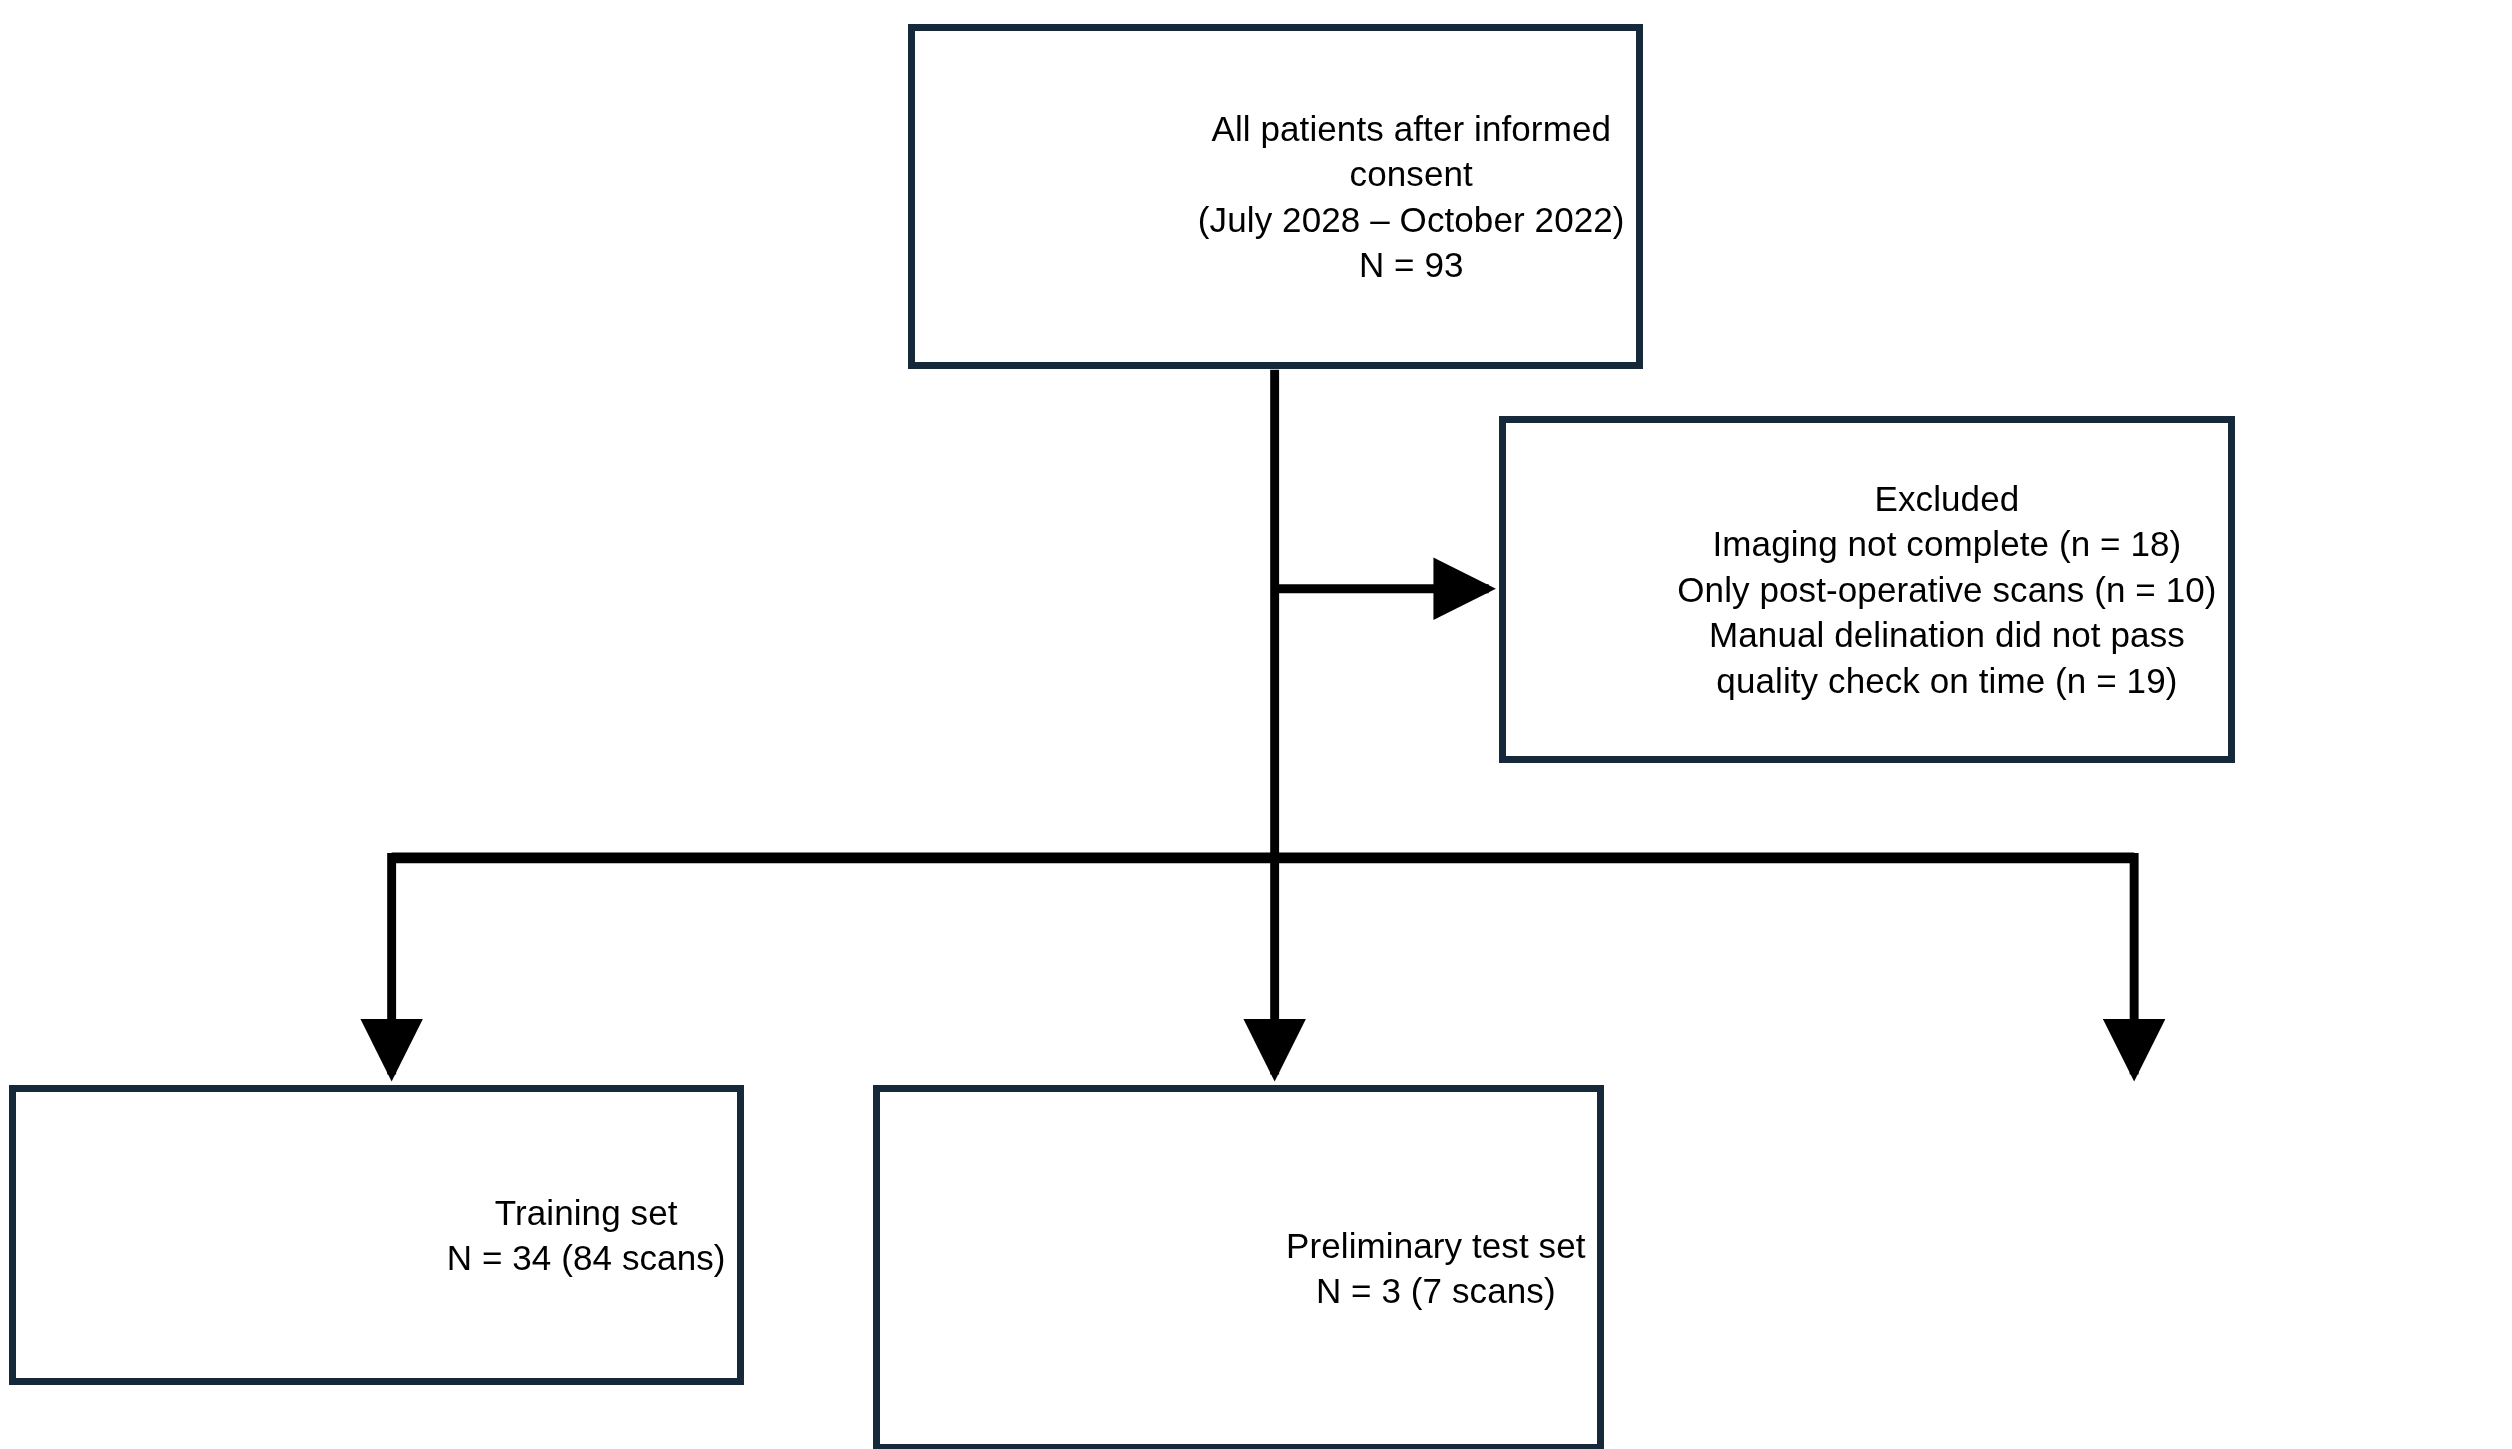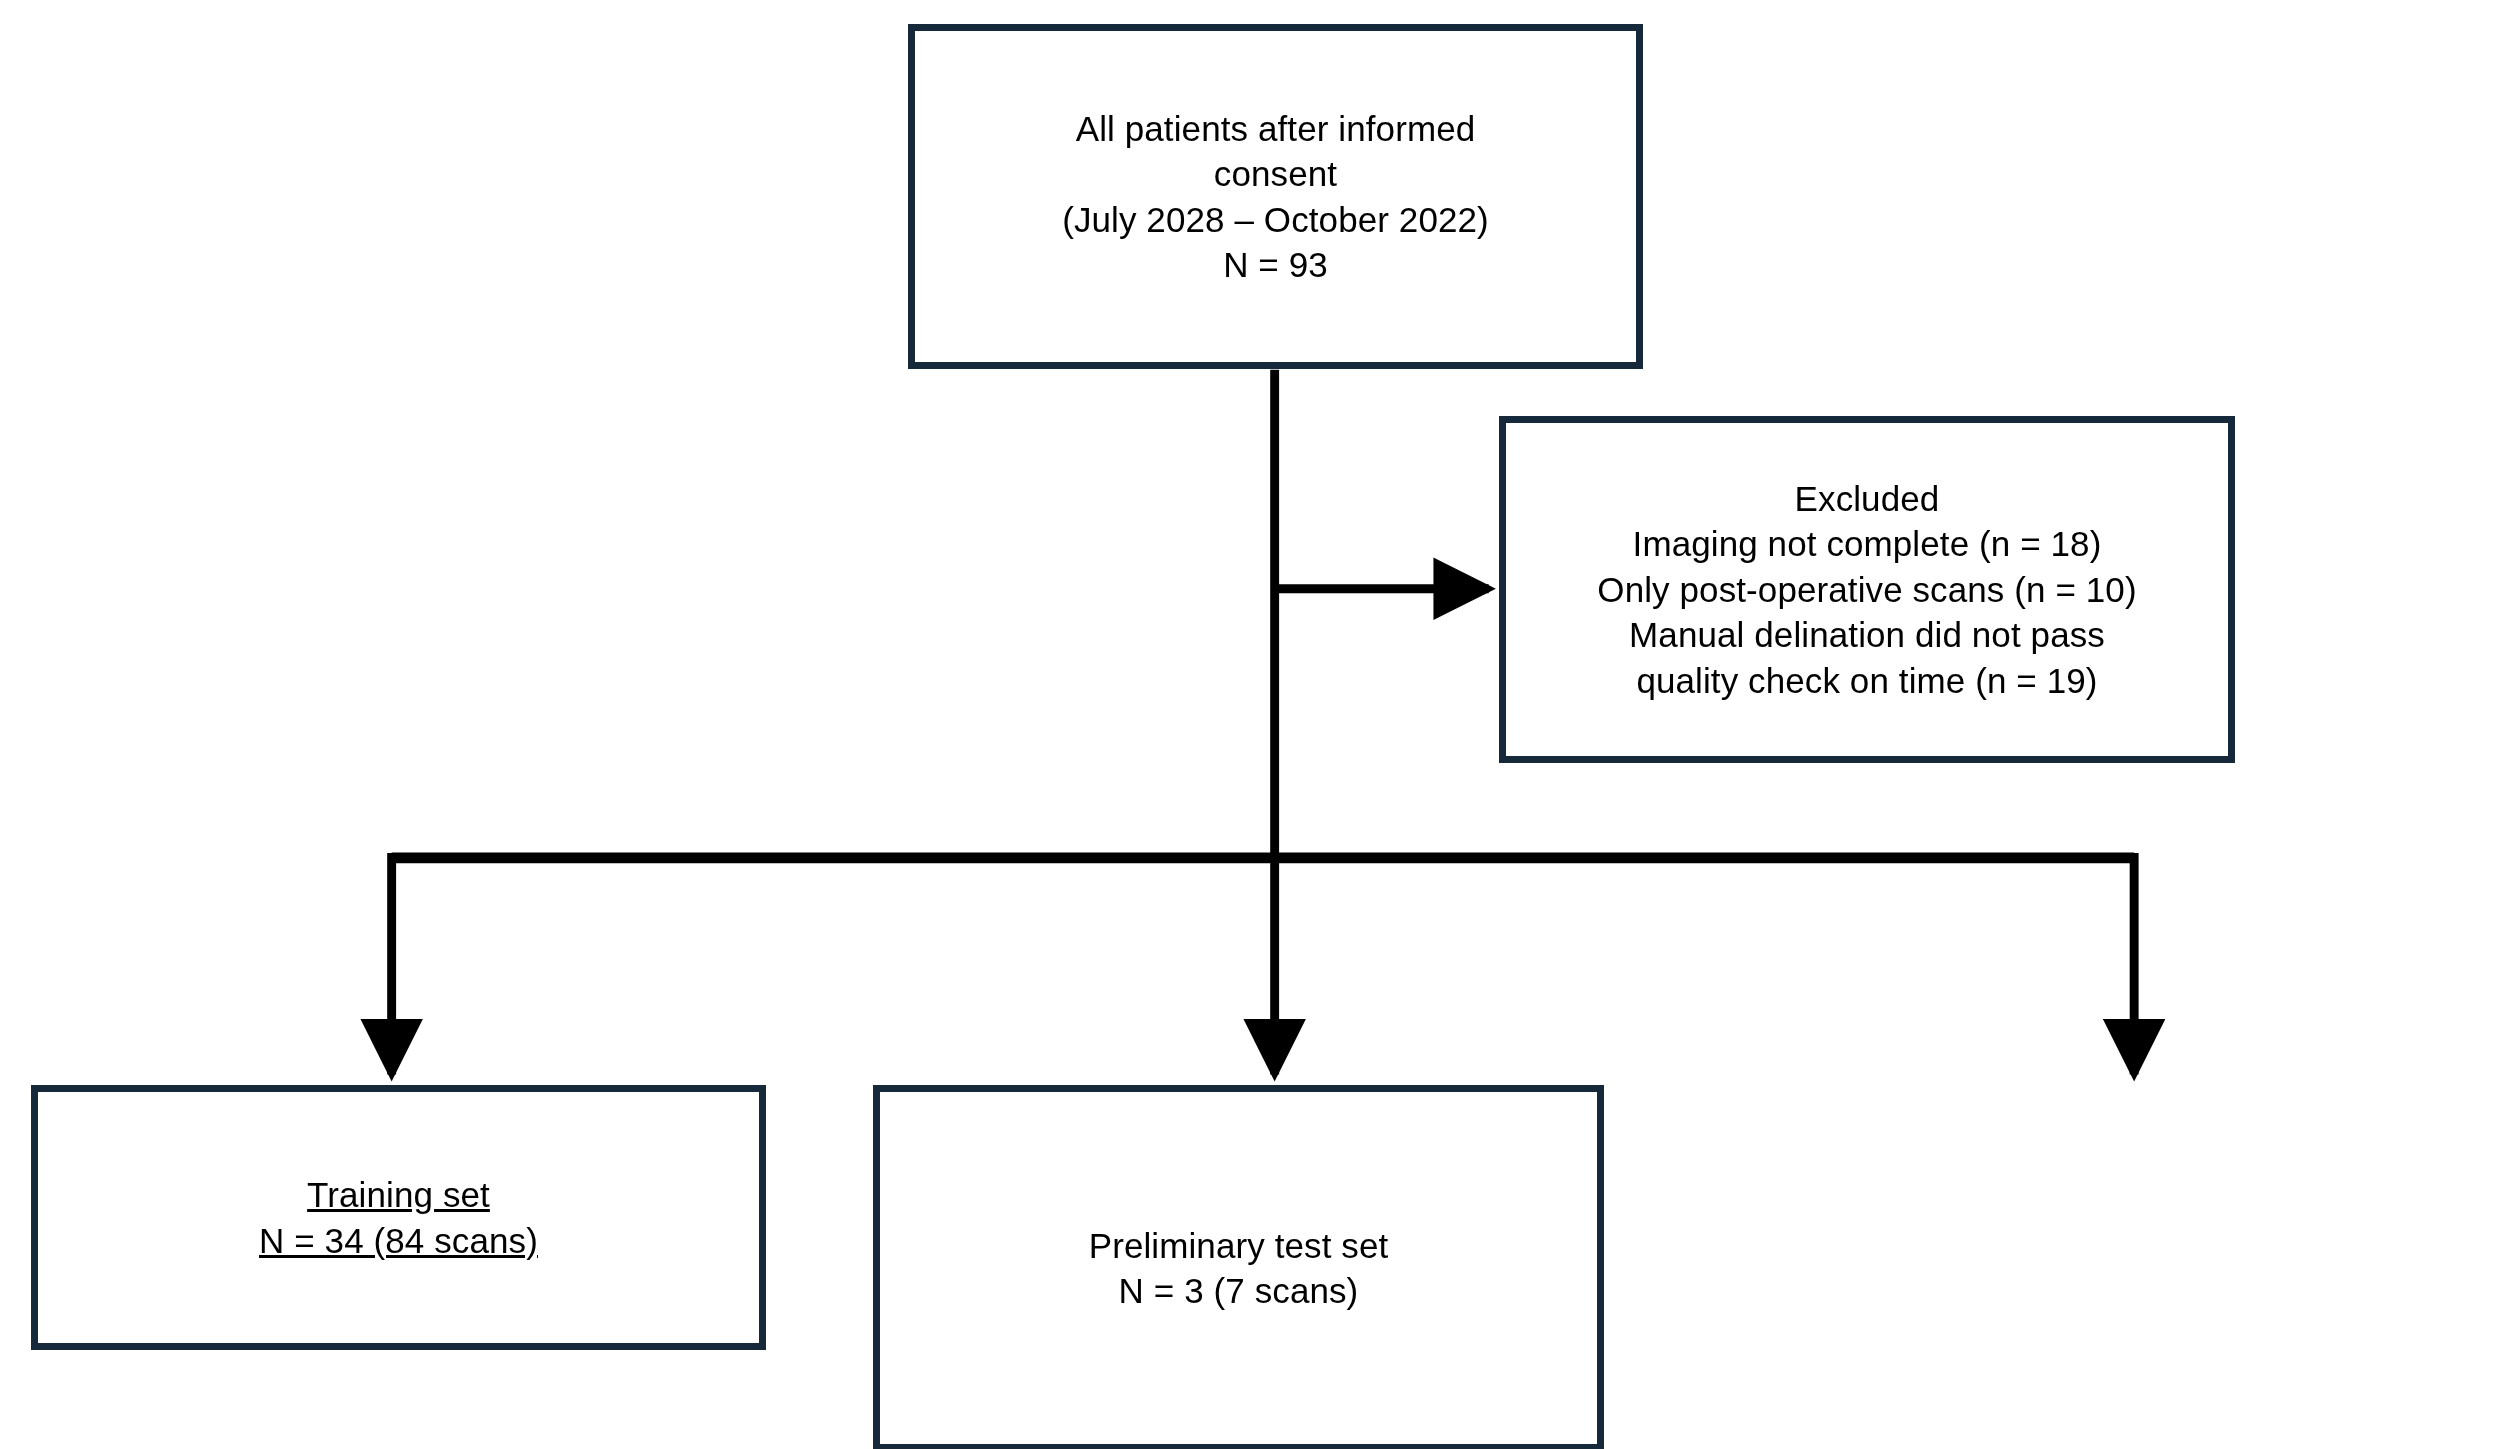--- a/index.html
+++ b/index.html
@@ -20,21 +20,21 @@
   }
 
   
   .node {
     position: absolute;
     box-sizing: border-box;
     background: #ffffff;
     border: 7.3px solid #16293b;
     display: flex;
     align-items: center;
-    justify-content: center;
+    justify-content: flex-end;
     text-align: center;
   }
   .node .node-text {
     font-size: 35px;
     line-height: 1.30;
     color: #000000;
     letter-spacing: 0.1px;
     padding: 0 11.4px;
     white-space: pre-line;
   }
@@ -45,25 +45,24 @@
     width: 735px;
     height: 345px;
   }
   #node-excluded {
     left: 1499px;
     top: 416px;
     width: 736px;
     height: 347px;
   }
   #node-training {
-    left: 31px;
+    left: 9px;
     top: 1085px;
     width: 735px;
-    height: 265px;
-    text-decoration: underline;
+    height: 300px;
   }
   #node-preliminary {
     left: 873px;
     top: 1085px;
     width: 731px;
     height: 366px;
   }
   #node-final {
     left: 1769px;
     top: 1085px;

